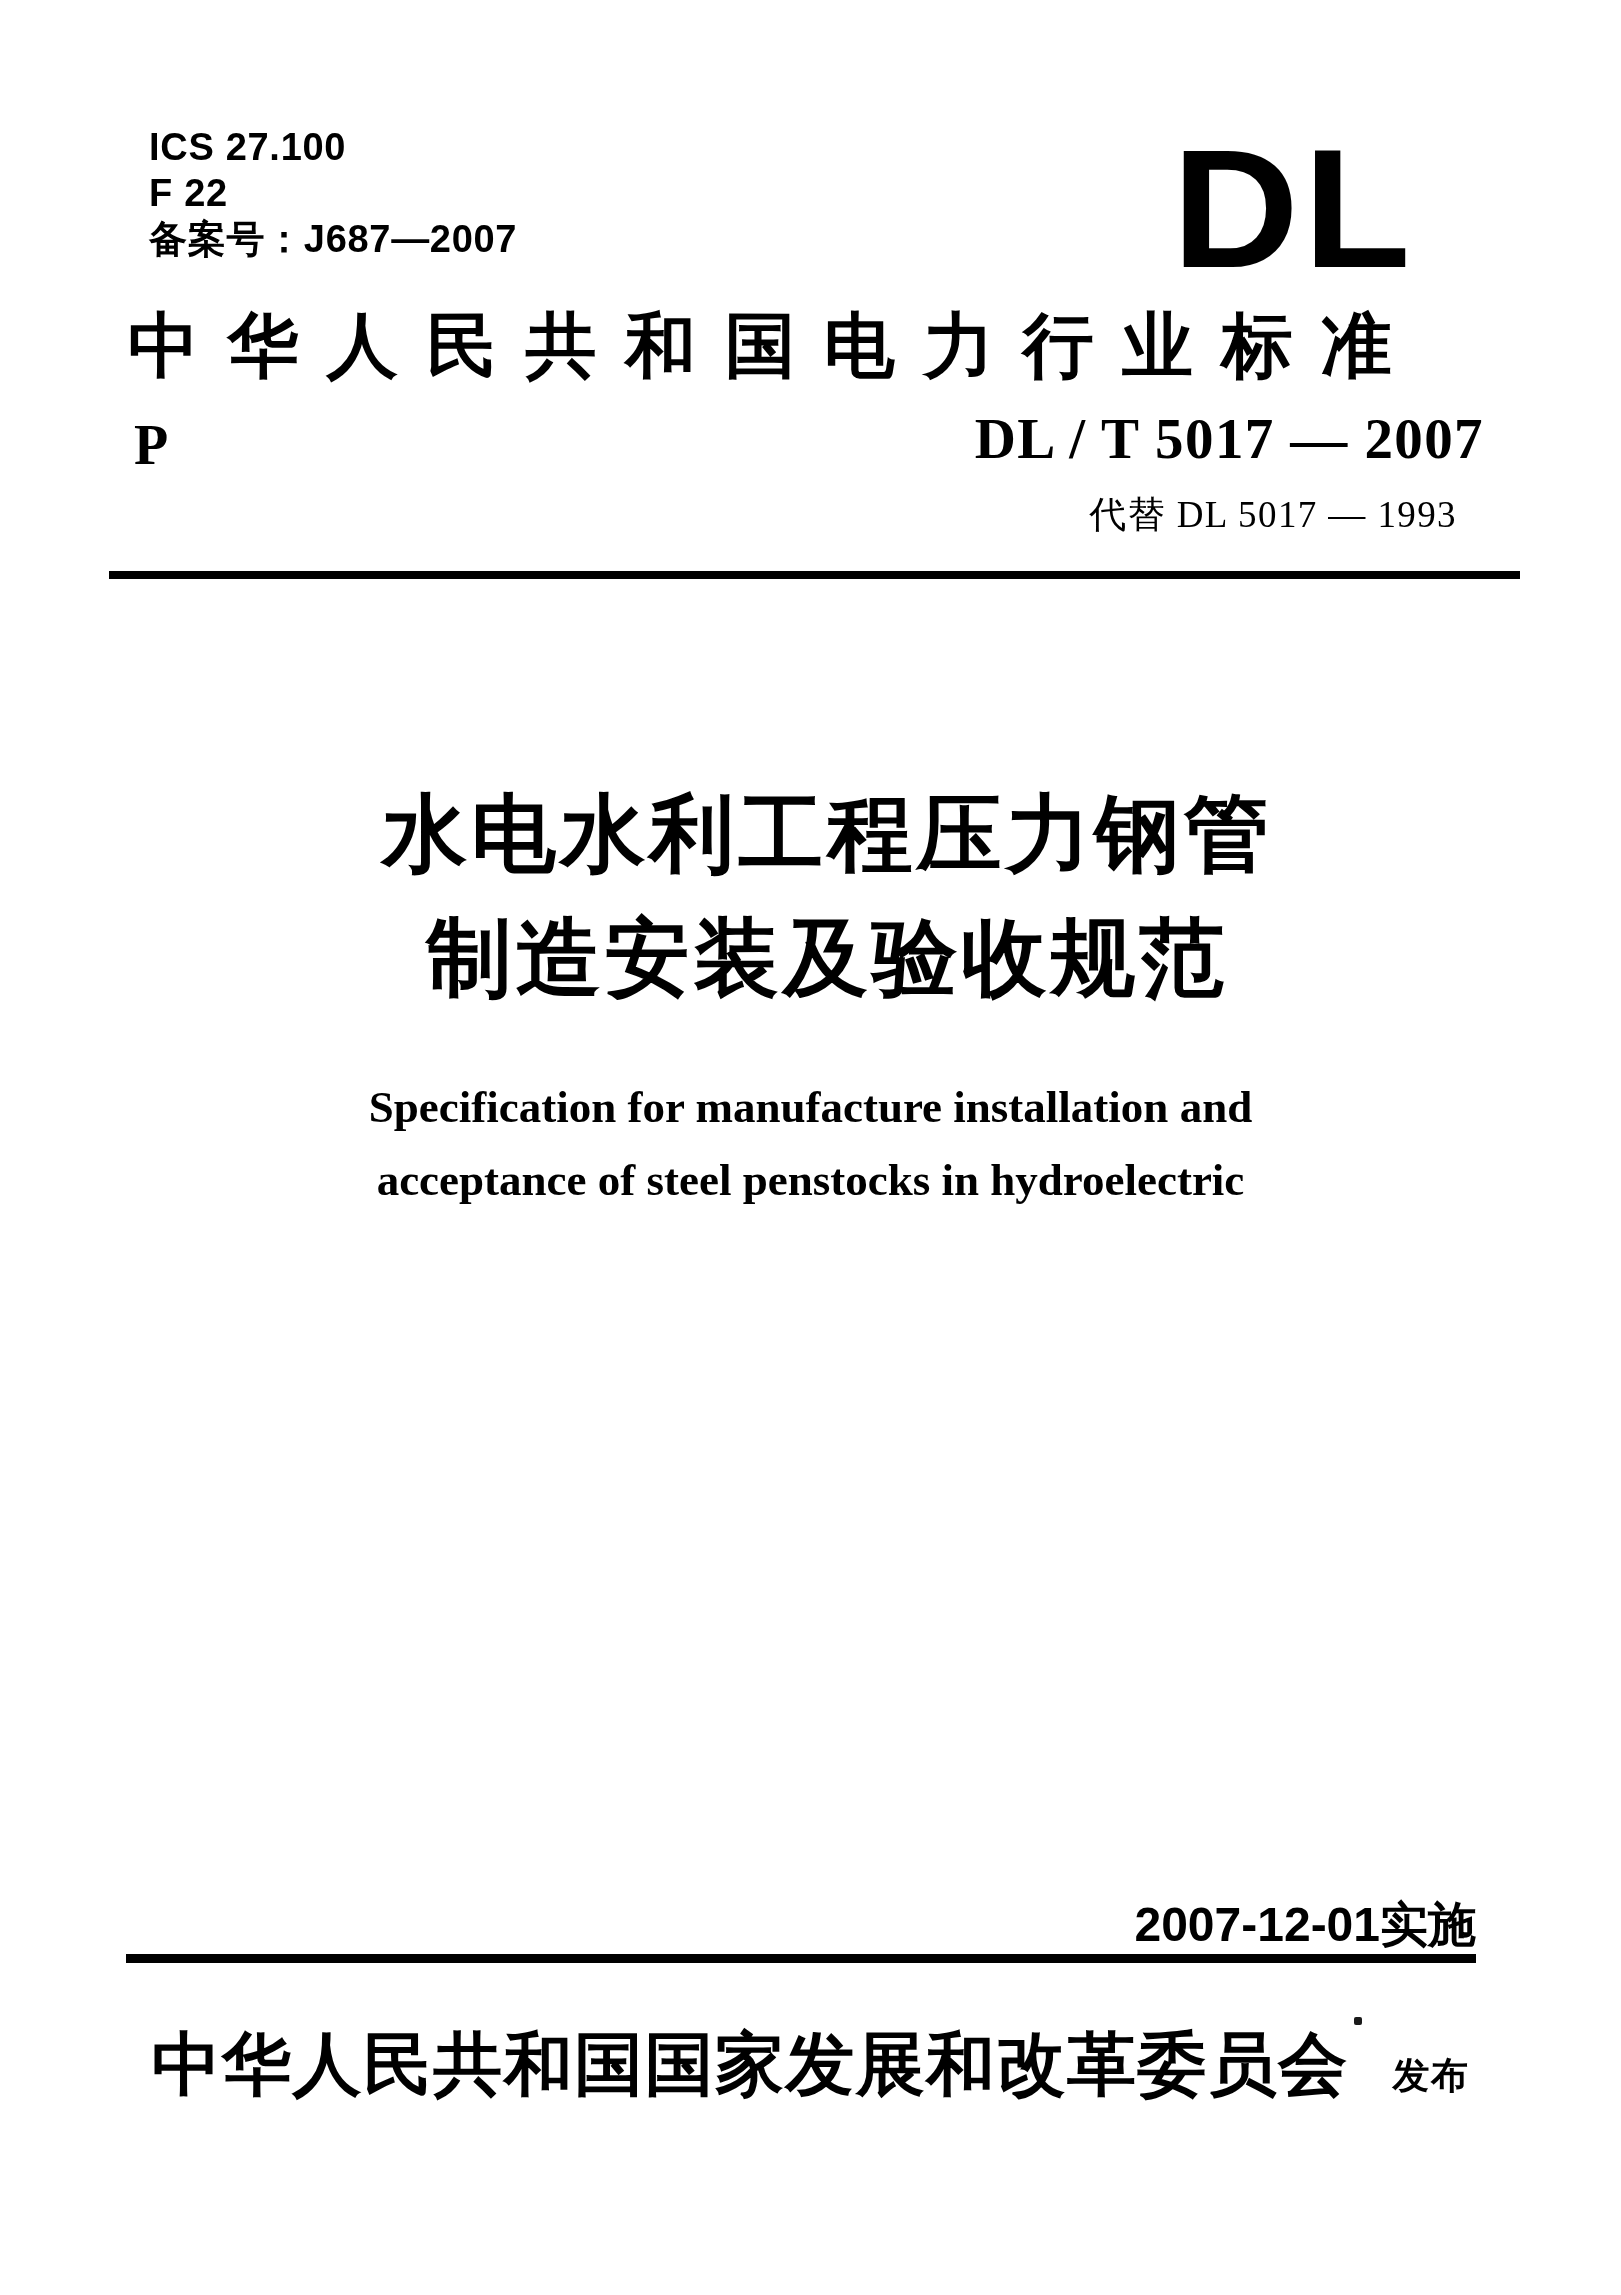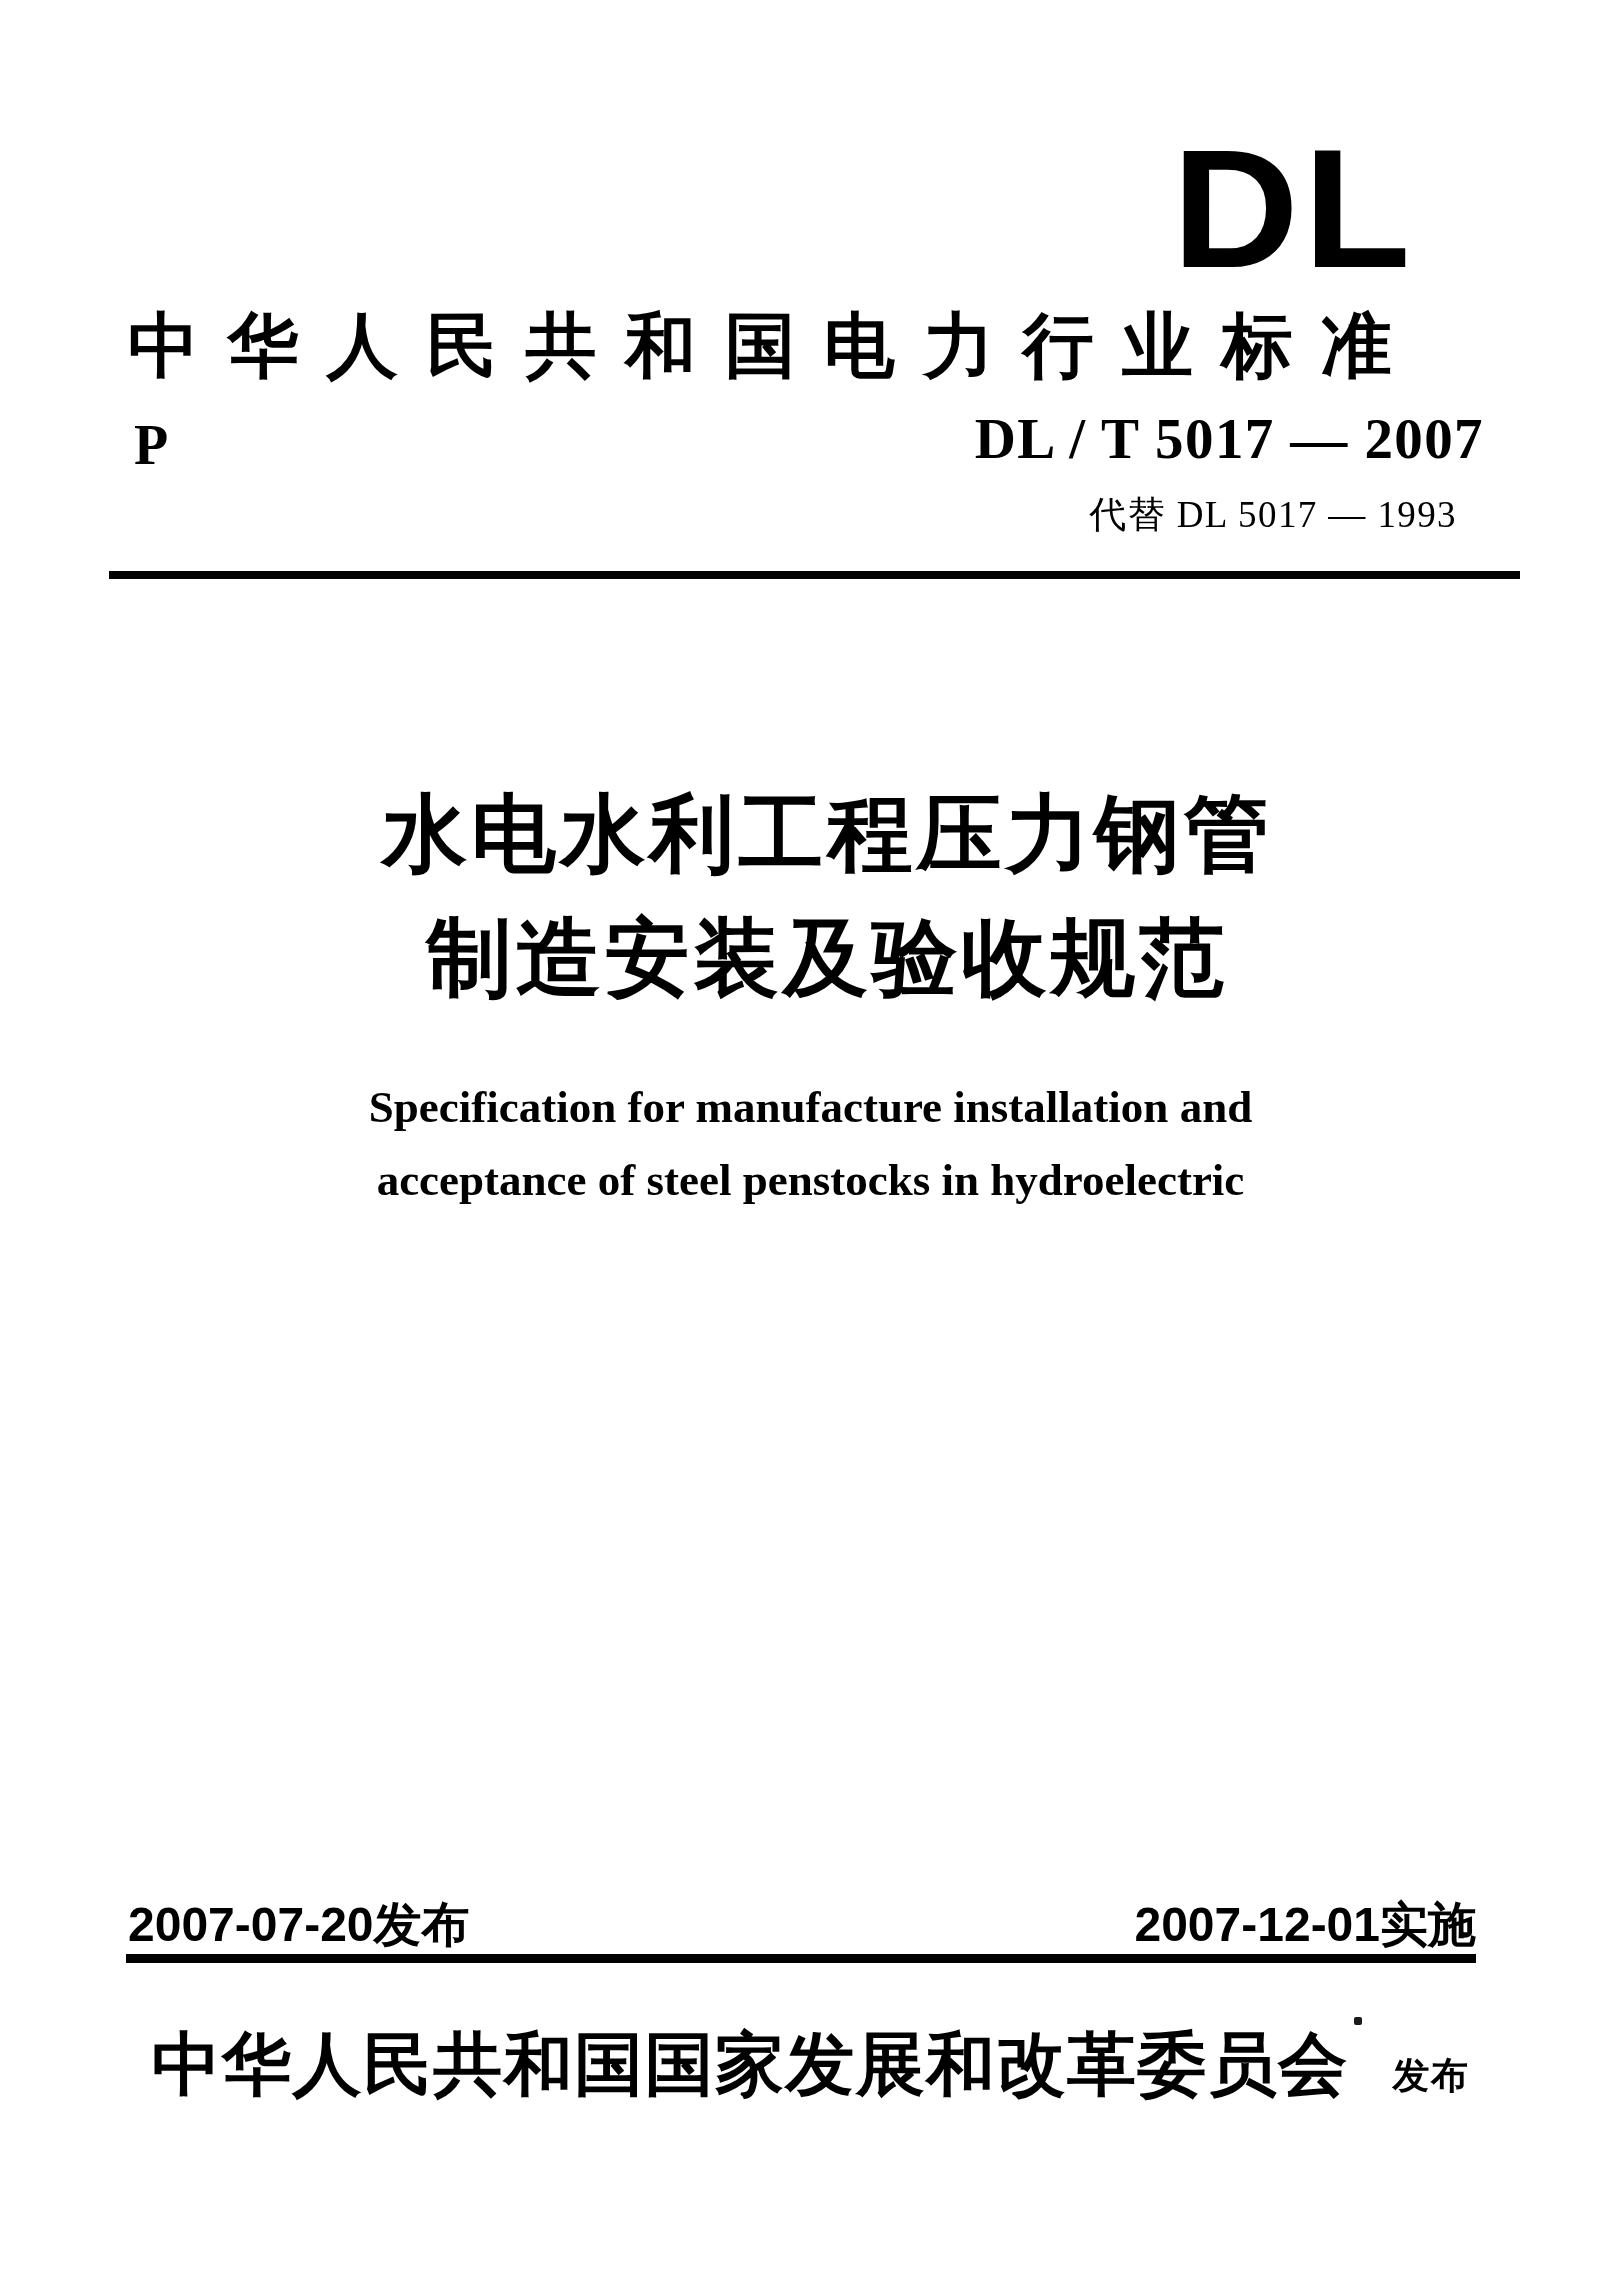--- a/index.html
+++ b/index.html
@@ -166,20 +166,25 @@
     font-size: 37px;
     line-height: 1;
     letter-spacing: 1.4px;
   }
 </style>
 </head>
 <body>
 
 <div class="page">
 
+  <div class="ics-block">
+    <div>ICS 27.100</div>
+    <div>F 22</div>
+    <div class="record">备案号：J687—2007</div>
+  </div>
 
   <div class="dl-logo">DL</div>
 
   <div class="std-band">中华人民共和国电力行业标准</div>
 
   <div class="p-mark">P</div>
 
   <div class="std-no">DL / T 5017 — 2007</div>
 
   <div class="replaces">代替 DL 5017 — 1993</div>
@@ -187,21 +192,20 @@
   <div class="rule rule-top"></div>
 
   <div class="zh-title zh-l1">水电水利工程压力钢管</div>
   <div class="zh-title zh-l2">制造安装及验收规范</div>
 
   <div class="en-title">
     <div>Specification for manufacture installation and</div>
     <div>acceptance of steel penstocks in hydroelectric</div>
   </div>
 
-  <div class="date date-issue">2007-07-20发布</div>
   <div class="date date-effective">2007-12-01实施</div>
 
   <div class="rule rule-bottom"></div>
 
   <div class="ink-speck"></div>
 
   <div class="issuer-row">
     <span class="issuer-name">中华人民共和国国家发展和改革委员会</span>
     <span class="issue-label">发布</span>
   </div>

